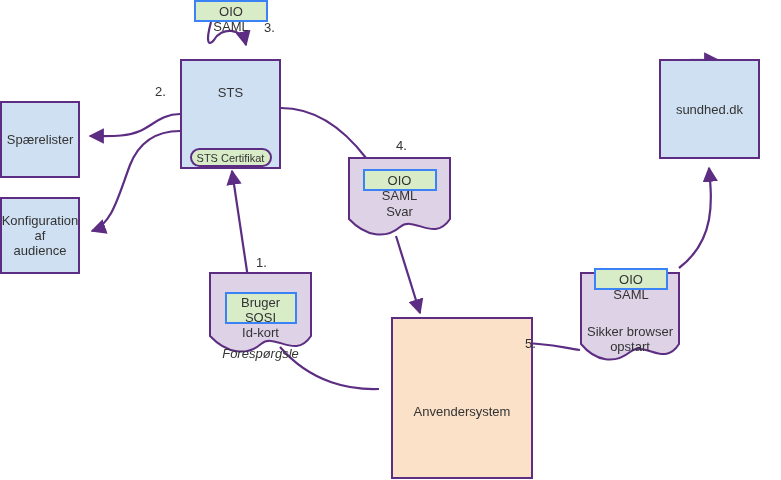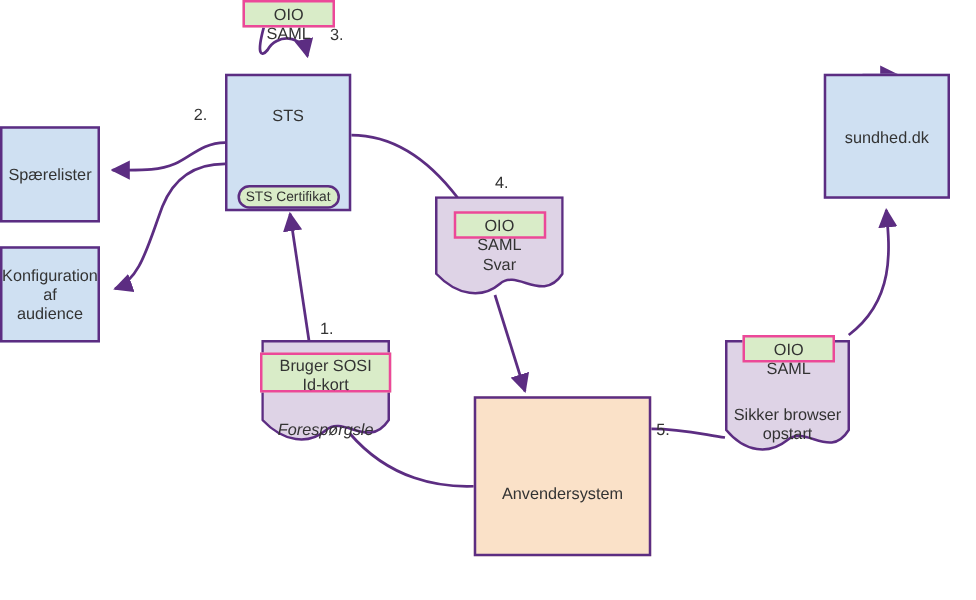--- a/index.html
+++ b/index.html
@@ -51,21 +51,21 @@
   .doc .doc-content {
     position: absolute;
     left: 0; top: 0; right: 0;
     display: flex;
     flex-direction: column;
     align-items: center;
   }
 
   .tag {
     box-sizing: border-box;
-    border: 2px solid #ec4899;
+    border: 2px solid #3b82f6;
     background: #d9ecc8;
     color: #333333;
     font-size: 13px;
     line-height: 15px;
     text-align: center;
     padding: 2px 6px;
     white-space: pre-line;
   }
   .tag-float {
     position: absolute;
@@ -152,27 +152,27 @@
       <div class="tag" style="width:74px; height:22px; margin-top:12px;">OIO SAML</div>
       <div class="node-label" style="margin-top:13px;">Svar</div>
     </div>
   </div>
 
   <div class="doc" style="left:209px; top:272px; width:103px; height:82px;">
     <svg width="103" height="82" viewBox="0 0 103 82">
       <path d="M1,1 H102 V64 C 86,88 66,60 52,72 C 38,84 18,82 1,64 Z" fill="#ded3e6" stroke="#5c2d82" stroke-width="2"></path>
     </svg>
     <div class="doc-content">
-      <div class="tag" style="width:105px; height:32px; margin-top:10px; padding-top:1px;">Bruger SOSI
+      <div class="tag" style="width:72px; height:32px; margin-top:20px; padding-top:1px;">Bruger SOSI
 Id-kort</div>
       <div class="node-label" style="margin-top:22px;font-style:italic;">Forespørgsle</div>
     </div>
   </div>
 
-  <div class="node box-peach" style="left:379px; top:317px; width:142px; height:128px;">
+  <div class="node box-peach" style="left:391px; top:317px; width:142px; height:162px;">
     <div class="node-label" style="margin-top:26px;">Anvendersystem</div>
   </div>
 
   <div class="doc" style="left:580px; top:272px; width:100px; height:92px;">
     <svg width="100" height="92" viewBox="0 0 100 92">
       <path d="M1,1 H99 V72 C 84,96 65,68 50,80 C 35,92 16,90 1,72 Z" fill="#ded3e6" stroke="#5c2d82" stroke-width="2"></path>
     </svg>
     <div class="doc-content">
       <div class="node-label" style="margin-top:52px;">Sikker browser
 opstart</div>

